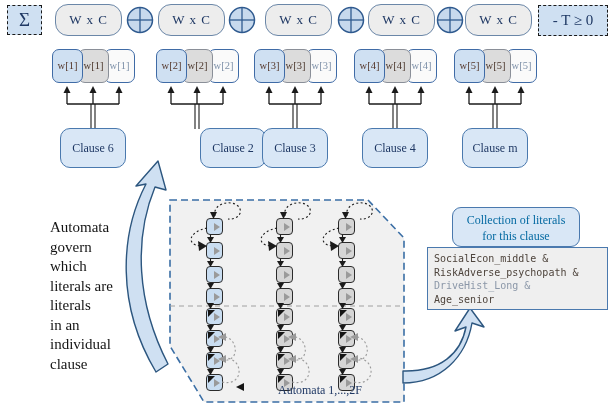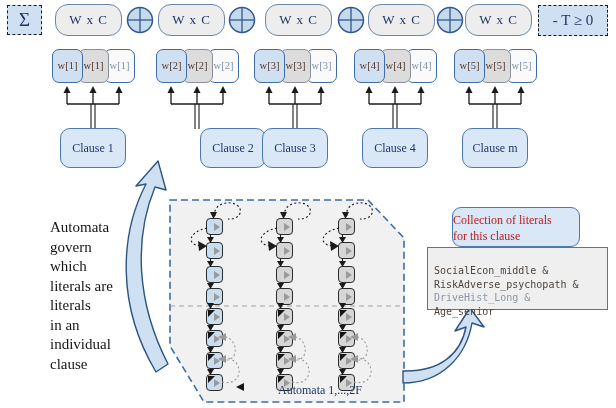--- a/index.html
+++ b/index.html
@@ -52,27 +52,27 @@
     border-top:7px solid #151515; border-right:7px solid transparent;
   }
 
   
   .left-note { left:50px; top:218px; width:112px; color:#141414; font-size:15px; line-height:19.5px; z-index:3; }
   .automata-label { left:240px; top:383px; width:160px; text-align:center; color:#1f3864; font-size:12px; z-index:3; }
 
   .collection-box {
     left:452px; top:207px; width:128px; height:40px;
     background:#d9e7f6; border:1.4px solid #4a79ae; border-radius:9px;
-    color:#b91c1c; font-size:12px; line-height:16px; padding-top:4px; z-index:3;
+    color:#0369a1; font-size:12px; line-height:16px; text-align:center; padding-top:4px; z-index:3;
   }
   .code-box {
     left:427px; top:247px; width:181px; height:63px;
     background:#efefef; border:1.2px solid #4a79ae;
     font-family:"DejaVu Sans Mono", monospace; font-size:10px; line-height:13.5px;
-    padding:16px 6px; z-index:3;
+    padding:4px 6px; z-index:3;
   }
   .code-line { color:#4e443c; white-space:nowrap; }
   .code-line.muted { color:#8b97a8; }
 
   svg.layer { position:absolute; left:0; top:0; pointer-events:none; }
   #bg-layer { z-index:0; }
   #line-layer { z-index:2; }
 </style>
 </head>
 <body>
@@ -286,21 +286,21 @@
     <div class="wbox s1" style="left: 280px;">w[3]</div>
     <div class="wbox s2" style="left: 306px;">w[3]</div>
     <div class="wbox s0" style="left: 354px;">w[4]</div>
     <div class="wbox s1" style="left: 380px;">w[4]</div>
     <div class="wbox s2" style="left: 406px;">w[4]</div>
     <div class="wbox s0" style="left: 454px;">w[5]</div>
     <div class="wbox s1" style="left: 480px;">w[5]</div>
     <div class="wbox s2" style="left: 506px;">w[5]</div>
   </div>
 
-  <div class="abs clause-box" style="left:60px;">Clause 1</div>
+  <div class="abs clause-box" style="left:60px;">Clause 6</div>
   <div class="abs clause-box" style="left:152px;margin-left:48px;">Clause 2</div>
   <div class="abs clause-box" style="left:262px;">Clause 3</div>
   <div class="abs clause-box" style="left:362px;">Clause 4</div>
   <div class="abs clause-box" style="left:462px;">Clause m</div>
 
   <div class="abs left-note">
     <div>Automata</div>
     <div>govern</div>
     <div>which</div>
     <div>literals are</div>

